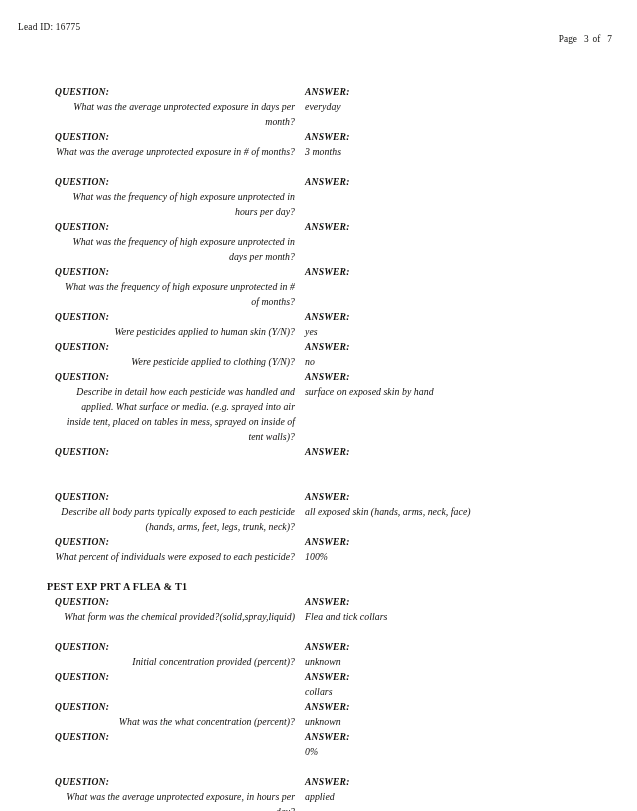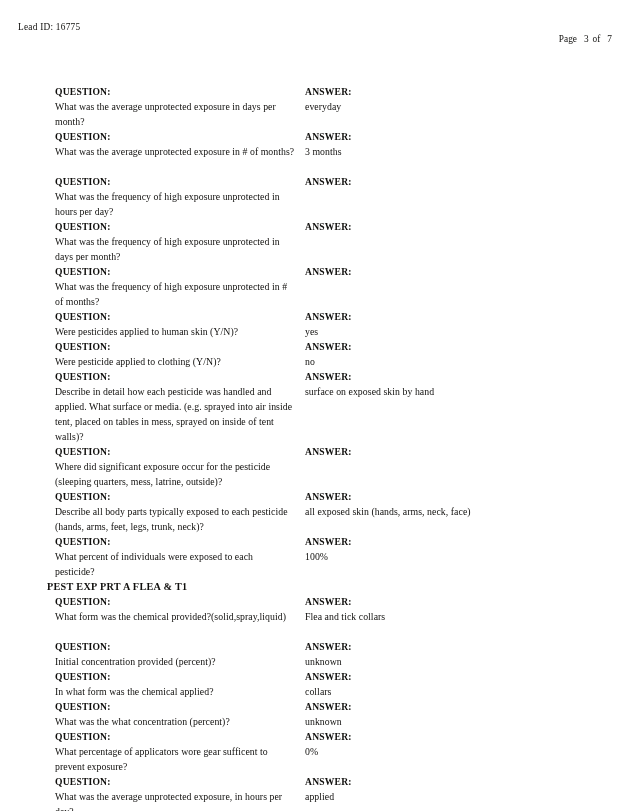--- a/index.html
+++ b/index.html
@@ -52,20 +52,21 @@
     position: absolute;
     top: 84px;
     left: 0;
     width: 637px;
   }
 
   .qa-row {
     position: relative;
     width: 100%;
     box-sizing: border-box;
+    font-style: italic;
   }
 
   .col-q {
     position: absolute;
     left: 55px;
     width: 240px;
     top: 0;
   }
   .col-a {
     position: absolute;
@@ -80,21 +81,21 @@
     letter-spacing: 0.2px;
     line-height: 15px;
     white-space: nowrap;
   }
   .txt {
     font-size: 9.8px;
     line-height: 15px;
     letter-spacing: 0.05px;
   }
   .col-q .txt {
-    text-align: left;
+    text-align: right;
   }
   .col-a .txt {
     white-space: nowrap;
   }
 
   
   .section-head {
     position: relative;
     width: 100%;
   }
@@ -198,21 +199,20 @@
           <div class="txt">Describe in detail how each pesticide was handled and applied.  What surface or media. (e.g. sprayed into air inside tent, placed on tables in mess, sprayed on inside of tent walls)?</div>
         </div>
         <div class="col-a">
           <div class="lbl">ANSWER:</div>
           <div class="txt">surface on exposed skin by hand</div>
         </div>
       </div>
       <div class="qa-row" style="position: absolute; top: 360px; left: 0px; height: 45px;">
         <div class="col-q">
           <div class="lbl">QUESTION:</div>
-          <div class="txt">Where did significant exposure occur for the pesticide (sleeping quarters, mess, latrine, outside)?</div>
         </div>
         <div class="col-a">
           <div class="lbl">ANSWER:</div>
         </div>
       </div>
       <div class="qa-row" style="position: absolute; top: 405px; left: 0px; height: 45px;">
         <div class="col-q">
           <div class="lbl">QUESTION:</div>
           <div class="txt">Describe all body parts typically exposed to each pesticide (hands, arms, feet, legs, trunk, neck)?</div>
         </div>
@@ -250,41 +250,39 @@
           <div class="txt">Initial concentration provided (percent)?</div>
         </div>
         <div class="col-a">
           <div class="lbl">ANSWER:</div>
           <div class="txt">unknown</div>
         </div>
       </div>
       <div class="qa-row" style="position: absolute; top: 585px; left: 0px; height: 30px;">
         <div class="col-q">
           <div class="lbl">QUESTION:</div>
-          <div class="txt">In what form was the chemical applied?</div>
         </div>
         <div class="col-a">
           <div class="lbl">ANSWER:</div>
           <div class="txt">collars</div>
         </div>
       </div>
       <div class="qa-row" style="position: absolute; top: 615px; left: 0px; height: 30px;">
         <div class="col-q">
           <div class="lbl">QUESTION:</div>
           <div class="txt">What was the what concentration (percent)?</div>
         </div>
         <div class="col-a">
           <div class="lbl">ANSWER:</div>
           <div class="txt">unknown</div>
         </div>
       </div>
       <div class="qa-row" style="position: absolute; top: 645px; left: 0px; height: 45px;">
         <div class="col-q">
           <div class="lbl">QUESTION:</div>
-          <div class="txt">What percentage of applicators wore gear sufficent to prevent exposure?</div>
         </div>
         <div class="col-a">
           <div class="lbl">ANSWER:</div>
           <div class="txt">0%</div>
         </div>
       </div>
       <div class="qa-row" style="position: absolute; top: 690px; left: 0px; height: 45px;">
         <div class="col-q">
           <div class="lbl">QUESTION:</div>
           <div class="txt">What was the average unprotected exposure, in hours per day?</div>

